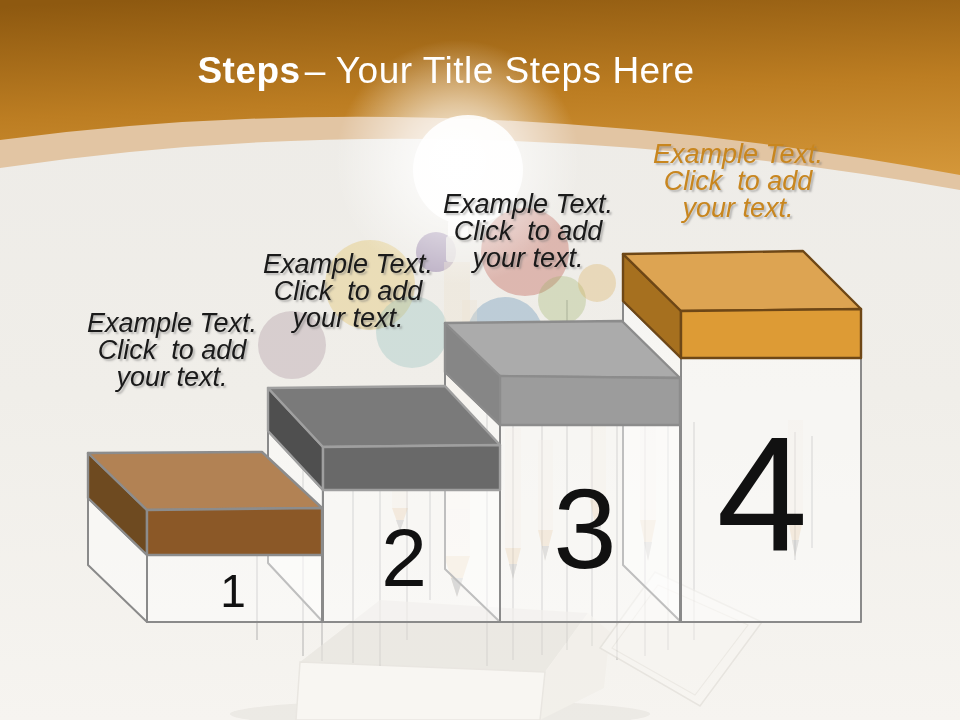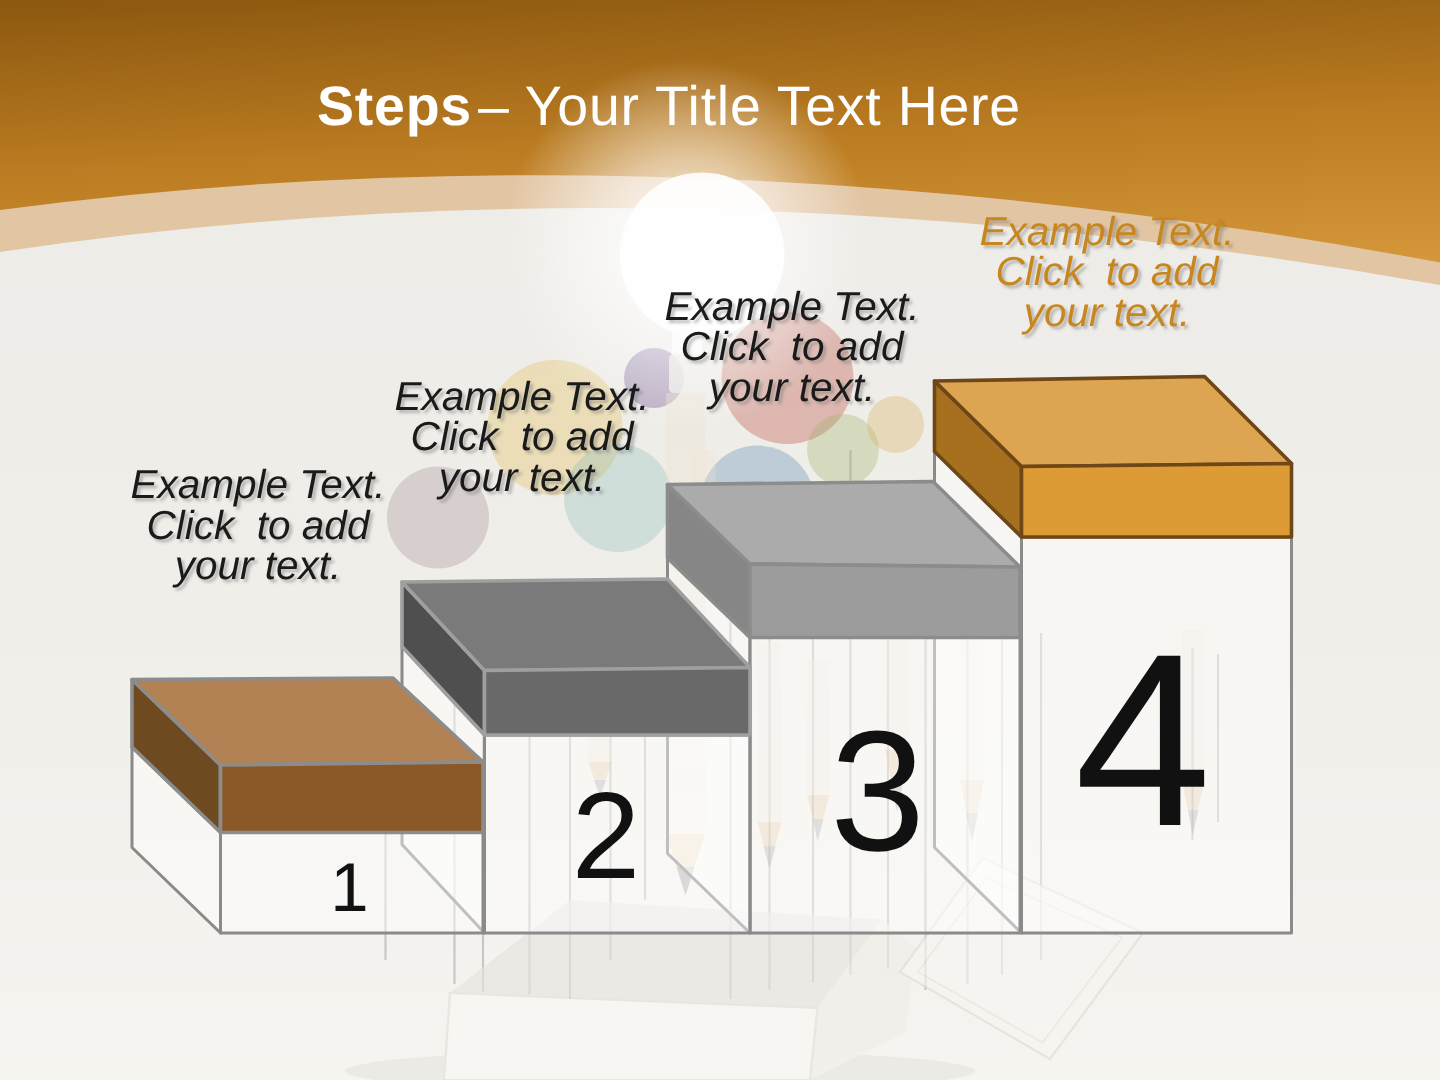--- a/index.html
+++ b/index.html
@@ -138,21 +138,21 @@
         <rect class="pencil-body" x="444" y="262" width="26" height="294"></rect>
         <polygon class="pencil-wood" points="444,556 470,556 457,596"></polygon>
         <polygon class="pencil-tip" points="451,578 463,578 457,597"></polygon>
       </g>
     </g>
   </svg>
 
   <div class="glow"></div>
 
   <div class="title" style="color: rgb(255, 255, 255);">
-    <span class="t-bold">Steps</span><span class="t-rest">– Your Title Text Here</span>
+    <span class="t-bold">Steps</span><span class="t-rest">– Your Title Steps Here</span>
   </div>
 
   <svg class="steps-svg" width="960" height="720" viewBox="0 0 960 720">
     <g>
       <polygon class="bodyp" points="623,301 681,358 681,622 623,565" fill="rgba(255,255,255,0.45)" stroke="#8A8A8A"></polygon>
       <polygon class="bodyp" points="681,358 861,358 861,622 681,622" fill="rgba(255,255,255,0.45)" stroke="#8A8A8A"></polygon>
       <polygon class="slab" points="623,254 681,311 681,358 623,301" fill="#A6701F" stroke="#6E4716"></polygon>
       <polygon class="slab" points="623,254 803,251 861,309 681,311" fill="#DDA452" stroke="#6E4716"></polygon>
       <polygon class="slab" points="681,311 861,309 861,358 681,358" fill="#DD9B35" stroke="#6E4716"></polygon>
     </g>

